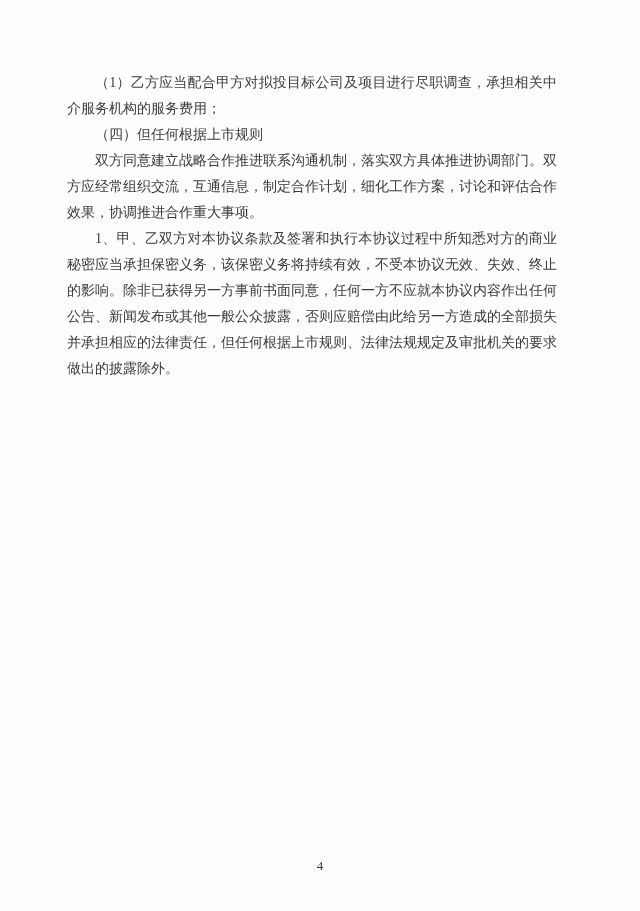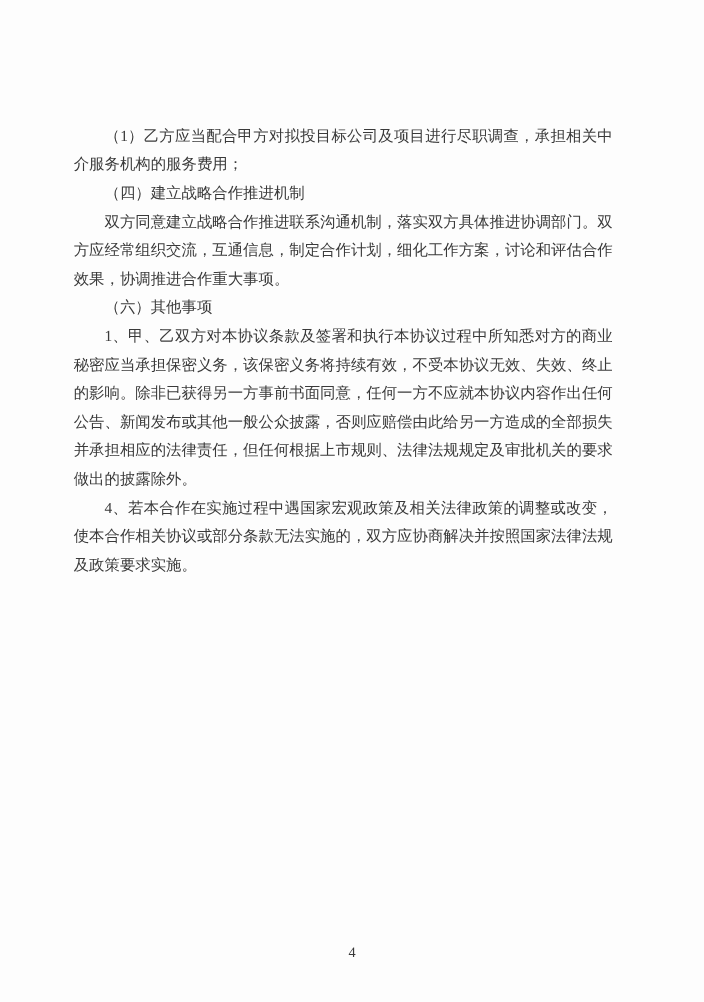--- a/index.html
+++ b/index.html
@@ -22,21 +22,20 @@
   .content {
     position: absolute;
     left: 67px;
     top: 70px;
     width: 490px;
     font-size: 14px;
     line-height: 26px;
     color: #3a3a3a;
     text-align: justify;
     text-justify: inter-ideograph;
-    margin-top: 42px;
   }
   .content p {
     margin: 0;
     text-indent: 2em;
   }
   .content p.heading {
     text-align: left;
   }
   .page-number {
     position: absolute;
@@ -48,20 +47,18 @@
     line-height: 16px;
     color: #383838;
   }
 </style>
 </head>
 <body>
 
 <div class="page">
   <div class="content" id="document-body">
       <p class="paragraph">（1）乙方应当配合甲方对拟投目标公司及项目进行尽职调查，承担相关中介服务机构的服务费用；</p>
-      <p class="heading">（四）建立战略合作推进机制</p>
+      <p class="heading">（四）但任何根据上市规则</p>
       <p class="paragraph">双方同意建立战略合作推进联系沟通机制，落实双方具体推进协调部门。双方应经常组织交流，互通信息，制定合作计划，细化工作方案，讨论和评估合作效果，协调推进合作重大事项。</p>
-      <p class="heading">（六）其他事项</p>
       <p class="paragraph">1、甲、乙双方对本协议条款及签署和执行本协议过程中所知悉对方的商业秘密应当承担保密义务，该保密义务将持续有效，不受本协议无效、失效、终止的影响。除非已获得另一方事前书面同意，任何一方不应就本协议内容作出任何公告、新闻发布或其他一般公众披露，否则应赔偿由此给另一方造成的全部损失并承担相应的法律责任，但任何根据上市规则、法律法规规定及审批机关的要求做出的披露除外。</p>
-      <p class="paragraph">4、若本合作在实施过程中遇国家宏观政策及相关法律政策的调整或改变，使本合作相关协议或部分条款无法实施的，双方应协商解决并按照国家法律法规及政策要求实施。</p>
     </div>
   <div class="page-number">4</div>
 </div>
 
 </body></html>

